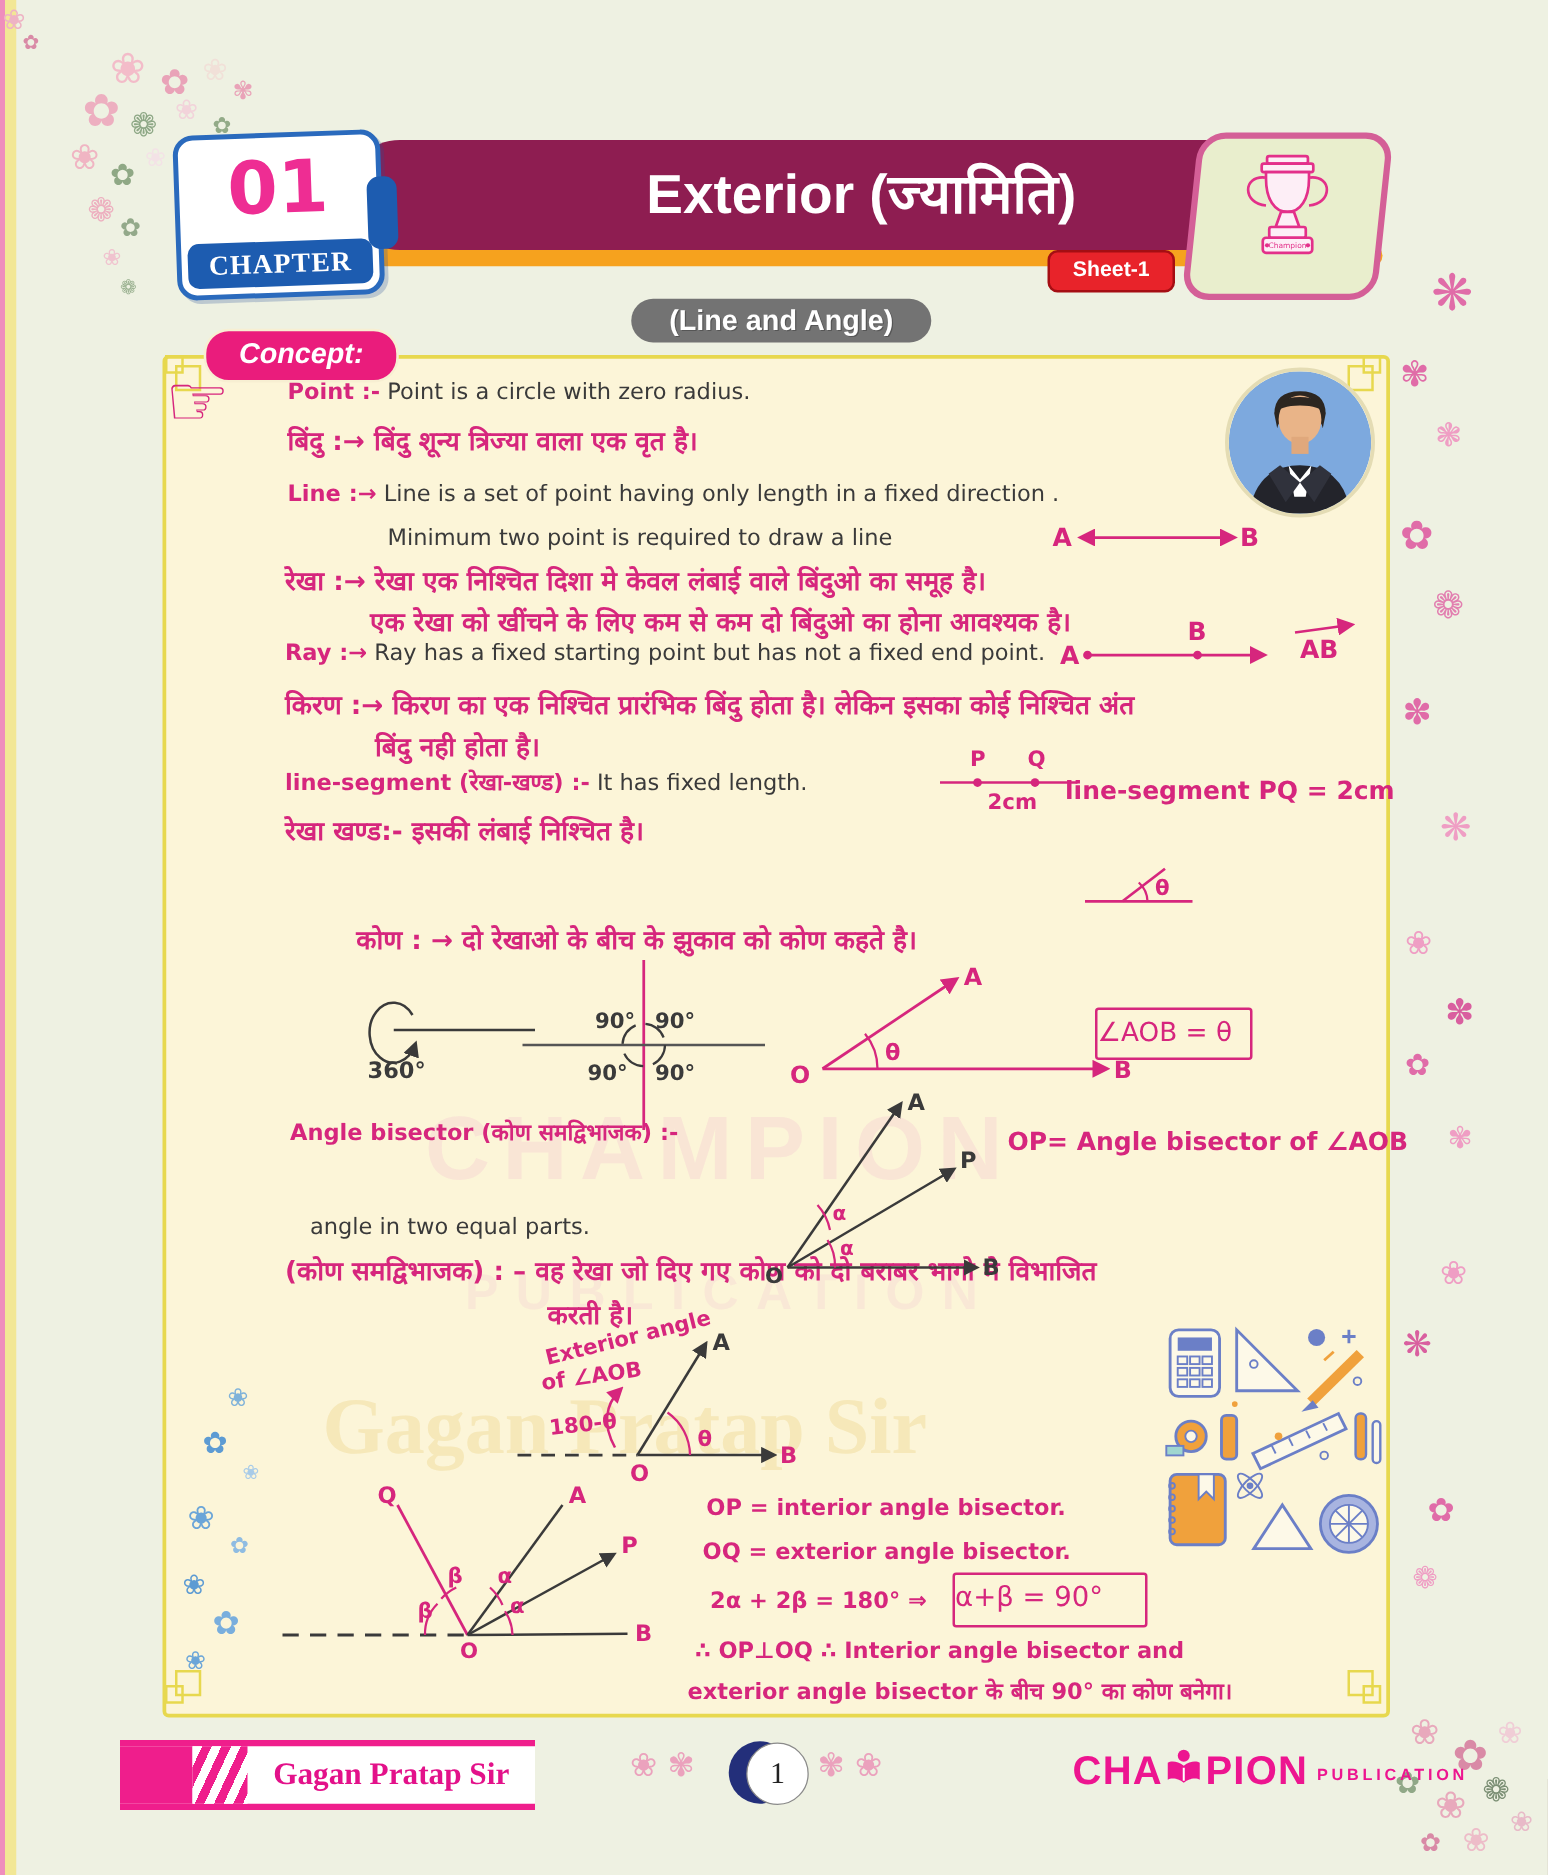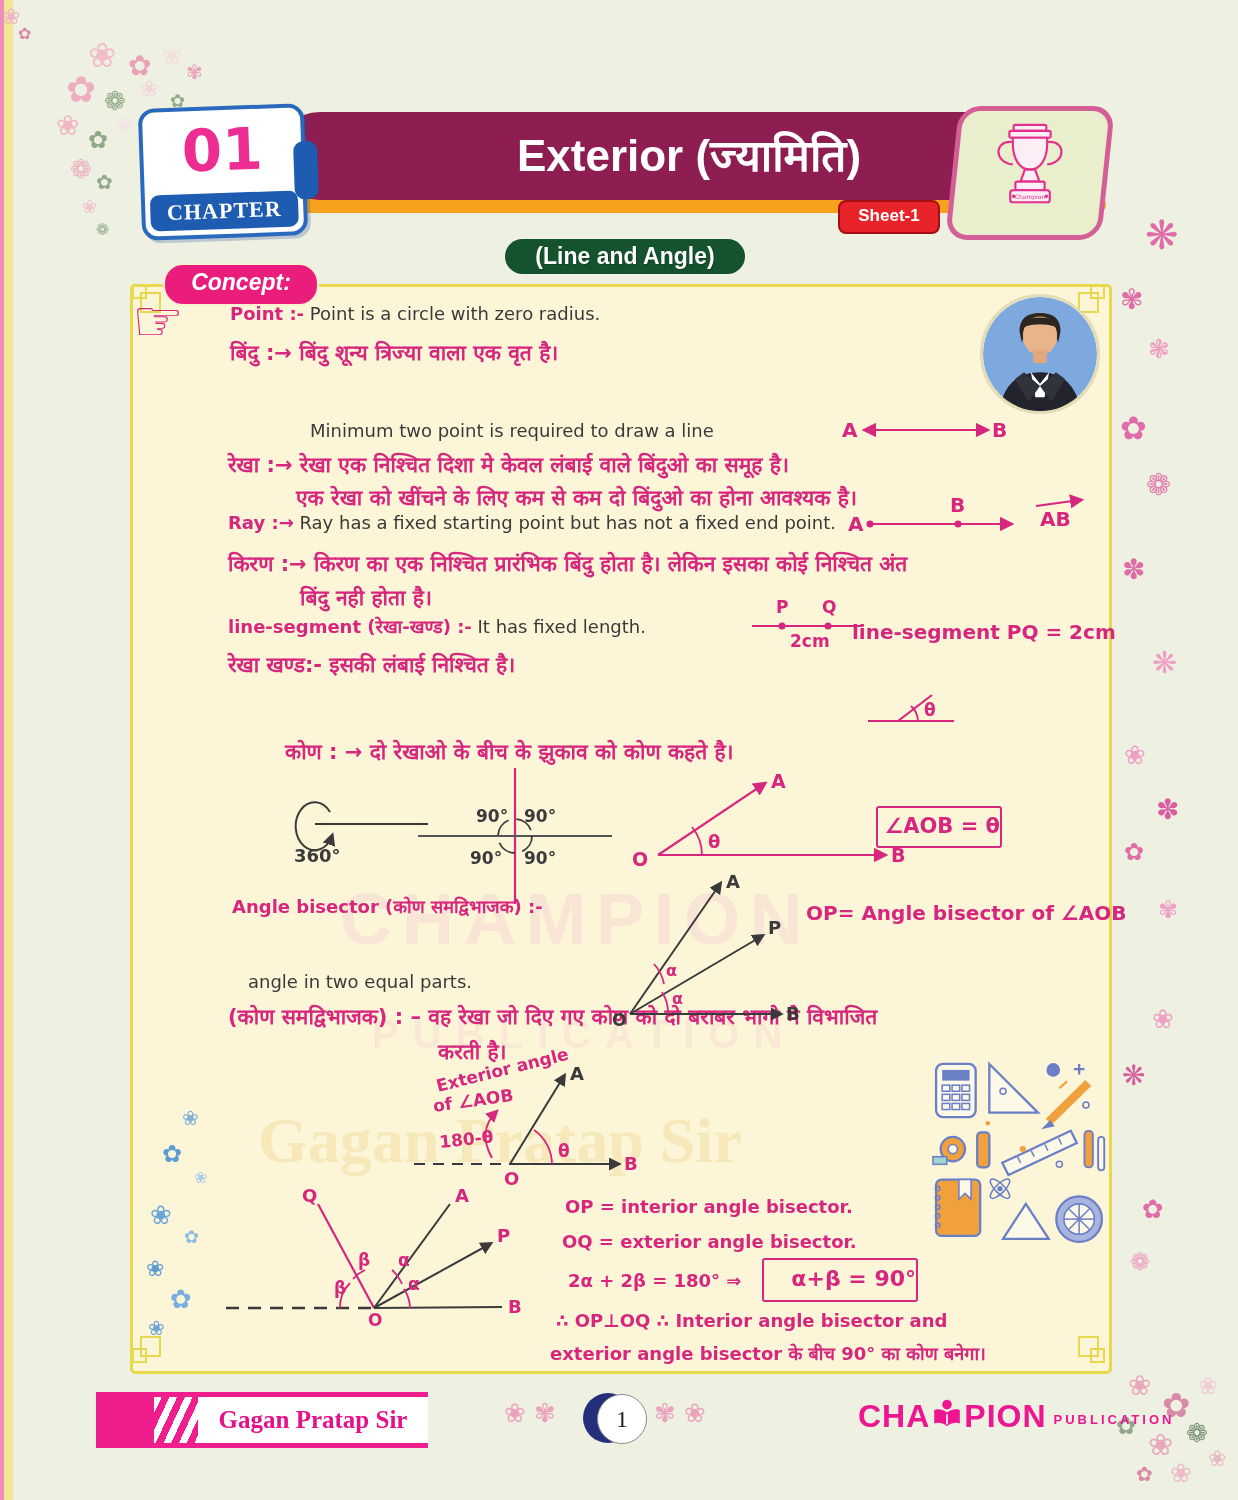--- a/index.html
+++ b/index.html
@@ -18,39 +18,39 @@
   .chapter-bar{left:5px;right:5px;bottom:5px;height:36px;background:#1d5cb0;border-radius:9px;color:#fff;
     font-family:"Liberation Serif",serif;font-weight:700;font-size:22px;text-align:center;line-height:36px;letter-spacing:1px;}
   .banner{left:276px;top:112px;width:826px;height:88px;background:#8e1d51;border-radius:46px;z-index:3;
     color:#fff;text-align:center;line-height:88px;font-family:"Liberation Sans",sans-serif;font-weight:700;font-size:44px;}
   .orange-bar{left:300px;top:196px;width:806px;height:17px;background:#f6a21e;border-radius:9px;z-index:2;}
   .sheet-badge{left:838px;top:200px;width:98px;height:30px;background:#e8232a;border:2px solid #a50e13;border-radius:8px;
     color:#fff;font-weight:700;font-size:17px;text-align:center;line-height:27px;z-index:5;font-family:"Liberation Sans",sans-serif;}
   .trophy-panel{left:952px;top:106px;width:146px;height:124px;background:#e9eecd;border:5px solid #d45f97;
     border-radius:22px;transform:skewX(-6deg);z-index:4;}
   .trophy-inner{transform:skewX(6deg);width:100%;height:100%;display:flex;align-items:center;justify-content:center;}
-  .topic-badge{left:505px;top:239px;width:240px;height:35px;background:#14532d;border-radius:18px;color:#fff;
+  .topic-badge{left:505px;top:239px;width:240px;height:35px;background:#737373;border-radius:18px;color:#fff;
     font-weight:700;font-size:23px;text-align:center;line-height:35px;z-index:5;font-family:"Liberation Sans",sans-serif;
     text-shadow:1px 1px 0 rgba(0,0,0,.25);}
   
   .content-box{left:130px;top:284px;width:976px;height:1084px;background:#fcf5d8;border:3px solid #e7d84e;border-radius:5px;}
   .corner-orn{width:17px;height:17px;border:2.5px solid #e7d84e;background:transparent;}
   .corner-orn2{width:11px;height:11px;border:2.5px solid #e7d84e;}
   .concept-badge{left:163px;top:263px;width:152px;height:39px;background:#ea1c7c;border:2.5px solid #f7efd2;border-radius:20px;
     color:#fff;font-style:italic;font-weight:700;font-size:23px;text-align:center;line-height:34px;z-index:7;
     font-family:"Liberation Sans",sans-serif;}
   .hand-icon{left:132px;top:292px;font-size:58px;color:#d6267d;z-index:6;line-height:1;}
   .avatar{left:980px;top:294px;width:114px;height:114px;border-radius:50%;overflow:hidden;border:3px solid #e4dcb4;z-index:6;}
   
   .hw{font-size:18px;line-height:1.25;white-space:nowrap;}
   .pk{color:#d6267d;font-weight:600;}
   .bk{color:#3a3a3a;font-weight:500;}
   .hi{color:#d6267d;font-weight:600;font-size:21px;}
   .note-sm{font-size:20px;color:#d6267d;font-weight:600;white-space:nowrap;}
-  .fbox{border:2.5px solid #d6267d;border-radius:3px;color:#d6267d;font-weight:700;text-align:right;}
+  .fbox{border:2.5px solid #d6267d;border-radius:3px;color:#d6267d;font-weight:400;text-align:left;}
   .dg{position:absolute;overflow:visible;}
   .dg text{font-family:"DejaVu Sans",sans-serif;font-weight:600;}
   .fl{position:absolute;line-height:1;z-index:2;}
   .wm{position:absolute;font-weight:800;white-space:nowrap;pointer-events:none;}
   
   .author-banner{left:96px;top:1392px;width:332px;height:46px;background:#fff;border-top:5px solid #ef1e8c;
     border-bottom:5px solid #ef1e8c;display:flex;align-items:stretch;z-index:4;}
   .ab-solid{width:58px;background:#ef1e8c;}
   .ab-stripes{width:44px;background:repeating-linear-gradient(115deg,#fff 0 7px,#ef1e8c 7px 14px);}
   .ab-text{flex:1;display:flex;align-items:center;justify-content:center;color:#e3118a;
@@ -159,20 +159,24 @@
       <path d="M64,66 l-14,12 10,14 12,-20z" fill="#30323c"></path>
     </svg>
   </div>
 
   <div class="abs hw" style="left:230px;top:303px">
     <span class="pk">Point :-</span>
     <span class="bk">Point is a circle with zero radius.</span>
   </div>
   <div class="abs hw hi" style="left:230px;top:340px">बिंदु :→  बिंदु शून्य त्रिज्या वाला एक वृत है।</div>
 
+  <div class="abs hw" style="left:230px;top:385px">
+    <span class="pk">Line :→</span>
+    <span class="bk">Line is a set of point having only length in a fixed direction .</span>
+  </div>
   <div class="abs hw bk" style="left:310px;top:420px">Minimum two point is required to draw a line</div>
   <div class="abs hw hi" style="left:228px;top:452px">रेखा :→ रेखा एक निश्चित दिशा मे केवल लंबाई वाले बिंदुओ का समूह है।</div>
   <div class="abs hw hi" style="left:296px;top:485px">एक रेखा को खींचने के लिए कम से कम दो बिंदुओ का होना आवश्यक है।</div>
 
   <div class="abs hw" style="left:228px;top:512px">
     <span class="pk">Ray :→</span>
     <span class="bk">Ray has a fixed starting point but has not a fixed end point.</span>
   </div>
   <div class="abs hw hi" style="left:228px;top:551px">किरण :→ किरण का एक निश्चित प्रारंभिक बिंदु होता है। लेकिन इसका कोई निश्चित अंत</div>
   <div class="abs hw hi" style="left:300px;top:585px">बिंदु नही होता है।</div>

